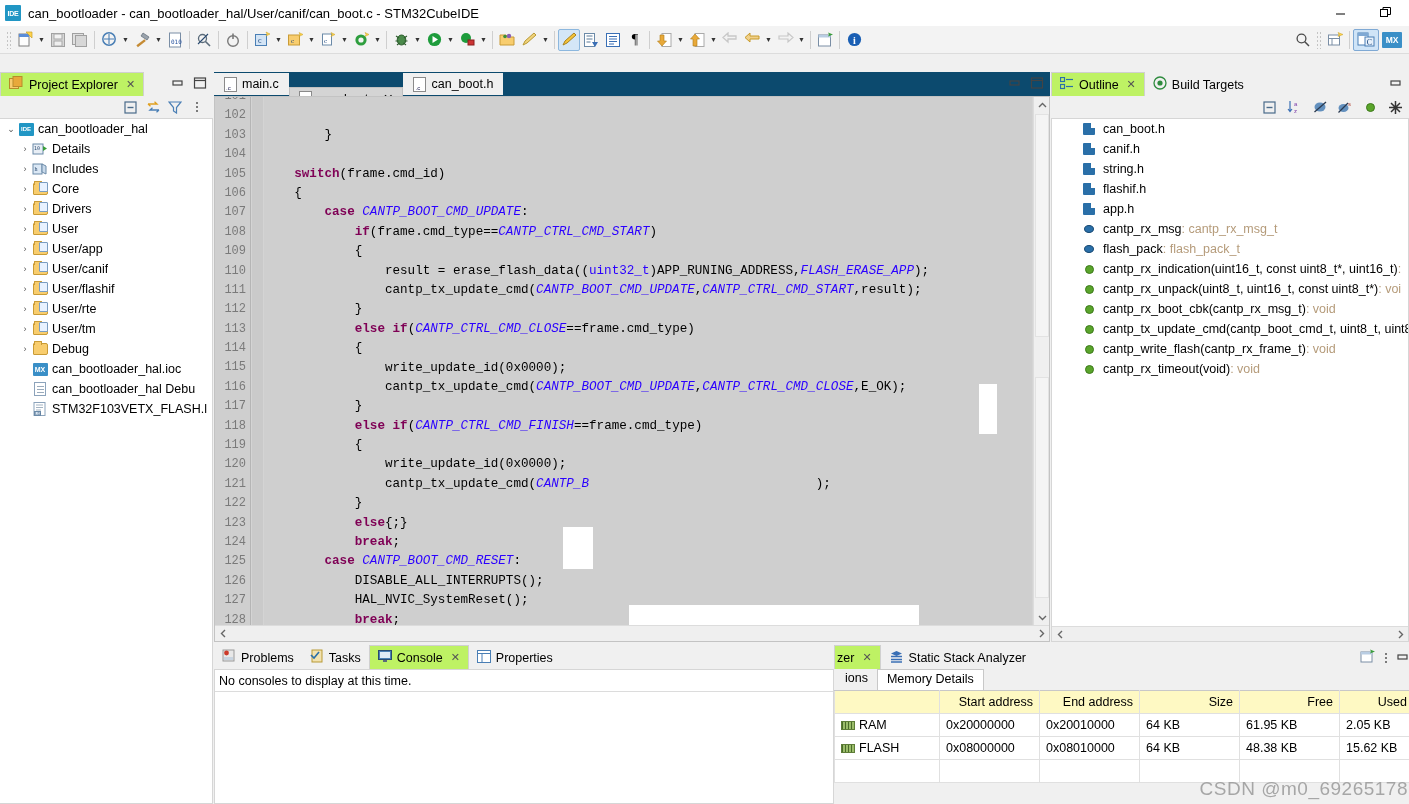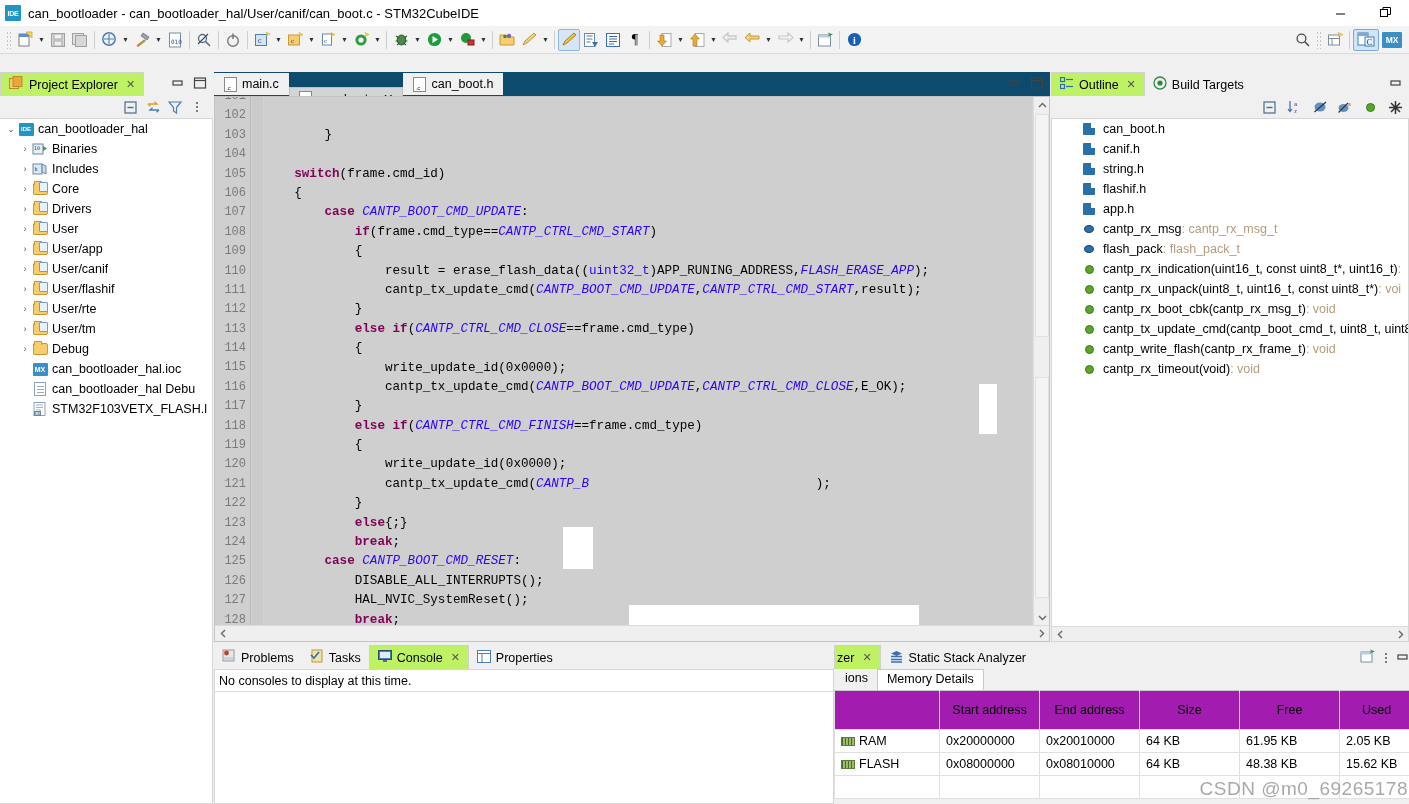--- a/index.html
+++ b/index.html
@@ -139,22 +139,22 @@
   .con-sep { position:absolute; left:0; right:0; top:21px; height:1px; background:#dcdcdc; }
 
   
   #ssa-area { position:absolute; left:834px; top:645px; width:580px; height:159px; background:#f0f0f0; }
   .ssa-tabbar{ height:24px; display:flex; align-items:flex-end; position:relative;}
   .ssa-header { font-size:12.5px; font-weight:bold; color:#1a5fb4; padding:6px 4px 5px 6px; white-space:nowrap; }
   .inner-tabs { display:flex; align-items:flex-end; height:21px; padding-left:2px;}
   .inner-tab { height:21px; padding:2px 9px 0 9px; font-size:12.5px; background:#f0f0f0; }
   .inner-tab.active { background:#fff; border:1px solid #c8c8c8; border-bottom:none; }
   .mem-table { width:100%; border-collapse:collapse; font-size:12.5px; background:#fff; table-layout:fixed;}
-  .mem-table th { text-align:center; font-weight:normal; padding:12px 6px; border:1px solid #e0e0e0;
-    border-top:1px solid #c8c8c8; background:#a21caf;}
+  .mem-table th { text-align:right; font-weight:normal; padding:4px 6px; border:1px solid #e0e0e0;
+    border-top:1px solid #c8c8c8; background:#fef9c3;}
   .mem-table td { padding:4px 6px; border:1px solid #e0e0e0; white-space:nowrap; overflow:hidden;}
   .ram-ico { display:inline-block; width:14px;height:9px;background:#9bbd6a;border:1px solid #5e7d38;
     margin-right:4px; vertical-align:-1px;
     background-image:repeating-linear-gradient(90deg,#4a6b2a 0 1px,transparent 1px 3px);}
   .ssa-ctrls{position:absolute;right:4px;top:4px;display:flex;gap:9px;align-items:center;}
 
   .watermark { position:absolute; right:6px; bottom:4px; font-size:19px; color:#9a9a9a;
     font-family:"Liberation Sans",sans-serif; opacity:.85; letter-spacing:.5px; pointer-events:none;}
   .dots3 { display:flex;flex-direction:column;gap:1.5px;align-items:center;}
   .dots3 i { width:2.5px;height:2.5px;border-radius:50%;background:#555;display:block;}
@@ -484,21 +484,21 @@
           </div>
           <div class="tree-row" style="padding-left: 18px;">
             <span class="twisty">›</span>
             <span class="tree-ico">
               <svg width="16" height="14" viewBox="0 0 16 14">
                 <rect x="1" y="2" width="10" height="10" fill="#e8eef5" stroke="#6b8aa8"></rect>
                 <text x="2" y="8" font-size="5" fill="#2a4a70" font-family="monospace">10</text>
                 <polygon points="11,4 15,6.5 11,9" fill="#3a9e3a"></polygon>
               </svg>
             </span>
-            <span class="tree-lbl">Binaries</span>
+            <span class="tree-lbl">Details</span>
           </div>
           <div class="tree-row" style="padding-left: 18px;">
             <span class="twisty">›</span>
             <span class="tree-ico">
               <svg width="16" height="14" viewBox="0 0 16 14">
                 <rect x="1" y="2" width="9" height="10" fill="#dbe8f5" stroke="#6b8aa8"></rect>
                 <text x="2.5" y="9" font-size="6" fill="#2a4a70" font-family="serif">h</text>
                 <path d="M10 2 l4,2 v8 l-4,-2 Z" fill="#c8d9ea" stroke="#6b8aa8"></path>
               </svg>
             </span>

